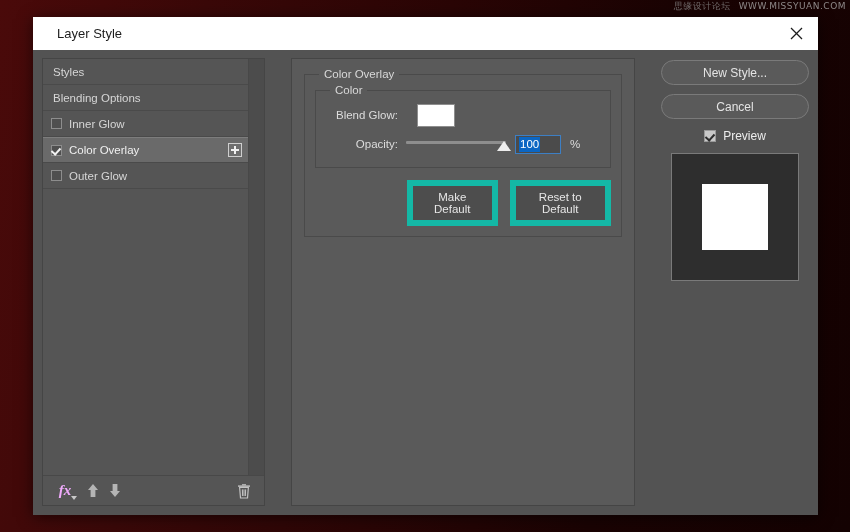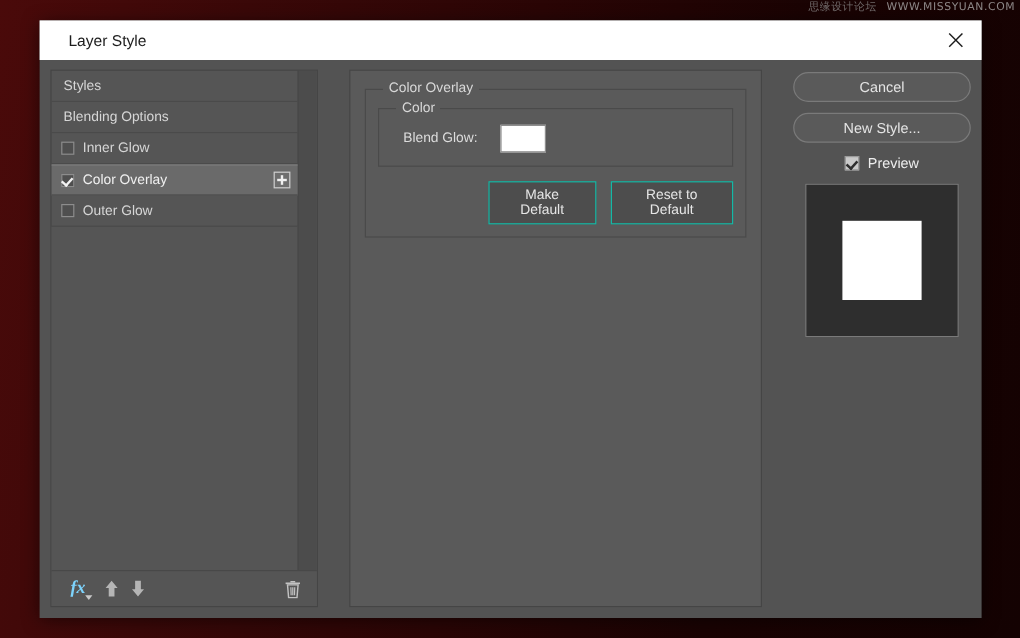--- a/index.html
+++ b/index.html
@@ -184,21 +184,21 @@
     width: 22px; height: 22px;
     display: flex; align-items: center; justify-content: center;
     cursor: pointer;
     color: #bdbdbd;
   }
   #fx-icon {
     font-family: "Liberation Serif", serif;
     font-style: italic;
     font-size: 15px;
     font-weight: bold;
-    color: #7dd3fc;
+    color: #f0abfc;
     position: relative;
     margin-right: 6px;
   }
   #fx-icon::after {
     content: "";
     position: absolute;
     right: -1px; bottom: 2px;
     border-left: 3px solid transparent;
     border-right: 3px solid transparent;
     border-top: 4px solid #c8c8c8;
@@ -328,21 +328,21 @@
 
   
   #default-btns {
     display: flex;
     gap: 12px;
     margin-top: 12px;
     padding-left: 92px;
   }
   .btn-flat {
     background: #4d4d4d;
-    border: 1px solid #14b8a6;
+    border: 6px solid #14b8a6;
     color: #e6e6e6;
     font-size: 11.5px;
     padding: 5px 14px;
     cursor: pointer;
     font-family: "Liberation Sans", sans-serif;
   }
 
   #center-fill { flex: 1; }
 
   
@@ -502,34 +502,45 @@
         <legend>Color Overlay</legend>
 
         <fieldset class="grp" id="group-color">
           <legend>Color</legend>
 
           <div class="row">
             <span class="rlabel">Blend Glow:</span>
             <div id="color-swatch"></div>
           </div>
 
+          <div class="row">
+            <span class="rlabel">Opacity:</span>
+            <div id="slider-wrap">
+              <div id="slider-track"></div>
+              <div id="slider-thumb"></div>
+            </div>
+            <div id="opacity-field">
+              <span id="opacity-value">100</span>
+            </div>
+            <span id="pct-sign">%</span>
+          </div>
         </fieldset>
 
         <div id="default-btns">
           <button class="btn-flat">Make Default</button>
           <button class="btn-flat">Reset to Default</button>
         </div>
       </fieldset>
 
       <div id="center-fill"></div>
     </div>
 
     <div id="right-col">
+      <div class="btn-pill subtle">New Style...</div>
       <div class="btn-pill subtle">Cancel</div>
-      <div class="btn-pill subtle">New Style...</div>
 
       <div id="preview-row">
         <span id="preview-cb"></span>
         <span id="preview-label">Preview</span>
       </div>
 
       <div id="thumb">
         <div id="thumb-shape"></div>
       </div>
     </div>

